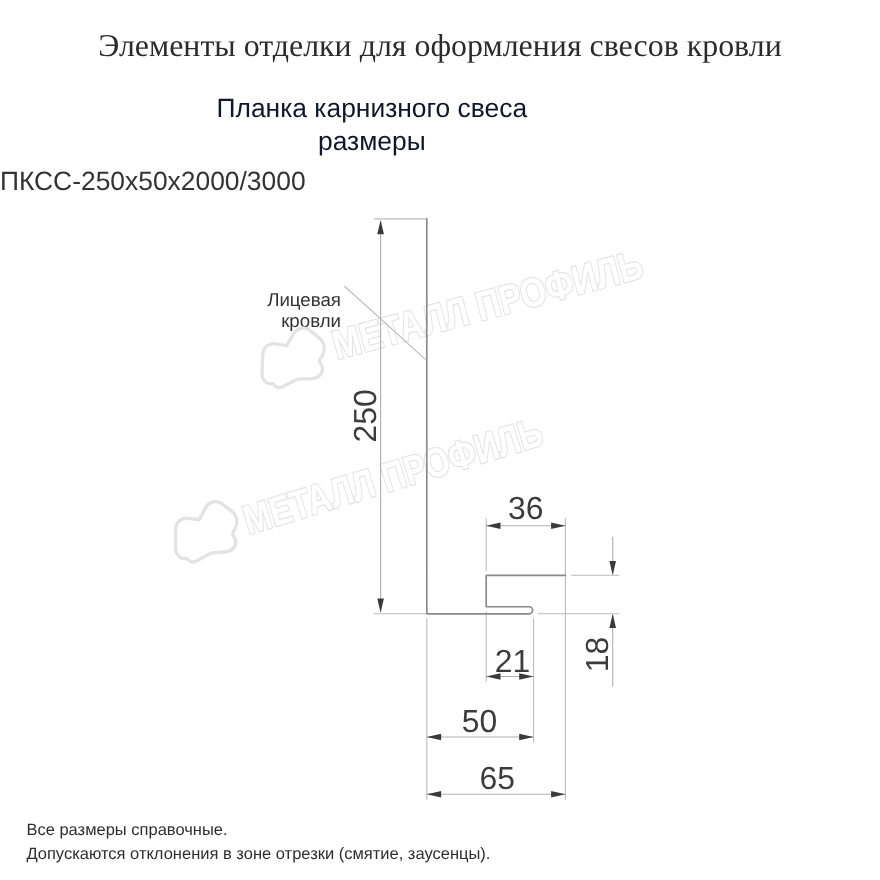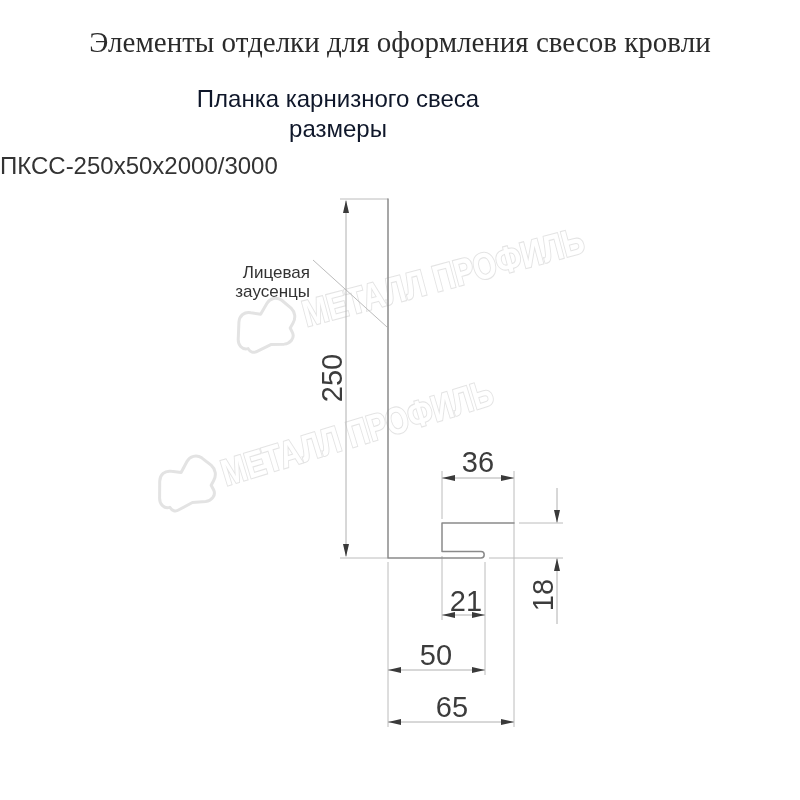--- a/index.html
+++ b/index.html
@@ -48,21 +48,21 @@
 
   <div class="product-name">
     <div>Планка карнизного свеса</div>
     <div>размеры</div>
   </div>
 
   <div class="product-model">ПКСС-250х50х2000/3000</div>
 
   <div class="face-label">
     <div>Лицевая</div>
-    <div>заусенцы</div>
+    <div>кровли</div>
   </div>
 
   <svg class="drawing" width="800" height="800" viewBox="0 0 800 800">
 
     <g transform="translate(240,357) rotate(-15)">
       <path class="wmlogo" d="M10,-6 C4,-6 1,-12 3,-18 L8,-34 C10,-40 16,-43 22,-40 L31,-36 L40,-45 C44,-49 51,-49 55,-44 L62,-34 C65,-29 64,-23 60,-19 L56,-15 L57,-10 C58,-4 52,0 46,-1 L33,-4 L18,-1 C14,0 11,-2 10,-6 Z"></path>
       <text class="wmtext" x="72" y="-12" textLength="290" lengthAdjust="spacingAndGlyphs">МЕТАЛЛ ПРОФИЛЬ</text>
     </g>
     <g transform="translate(162,516) rotate(-17)">
       <path class="wmlogo" d="M10,-6 C4,-6 1,-12 3,-18 L8,-34 C10,-40 16,-43 22,-40 L31,-36 L40,-45 C44,-49 51,-49 55,-44 L62,-34 C65,-29 64,-23 60,-19 L56,-15 L57,-10 C58,-4 52,0 46,-1 L33,-4 L18,-1 C14,0 11,-2 10,-6 Z"></path>
@@ -112,14 +112,18 @@
     <g>
       <text class="dimtext" transform="translate(342,378) rotate(-90)" text-anchor="middle">250</text>
       <text class="dimtext" x="478" y="472" text-anchor="middle">36</text>
       <text class="dimtext" transform="translate(553,595) rotate(-90)" text-anchor="middle">18</text>
       <text class="dimtext" x="466" y="611" text-anchor="middle">21</text>
       <text class="dimtext" x="436" y="665" text-anchor="middle">50</text>
       <text class="dimtext" x="452" y="717" text-anchor="middle">65</text>
     </g>
   </svg>
 
+  <div class="footnotes">
+    <div>Все размеры справочные.</div>
+    <div>Допускаются отклонения в зоне отрезки (смятие, заусенцы).</div>
+  </div>
 
 </div>
 
 </body></html>

